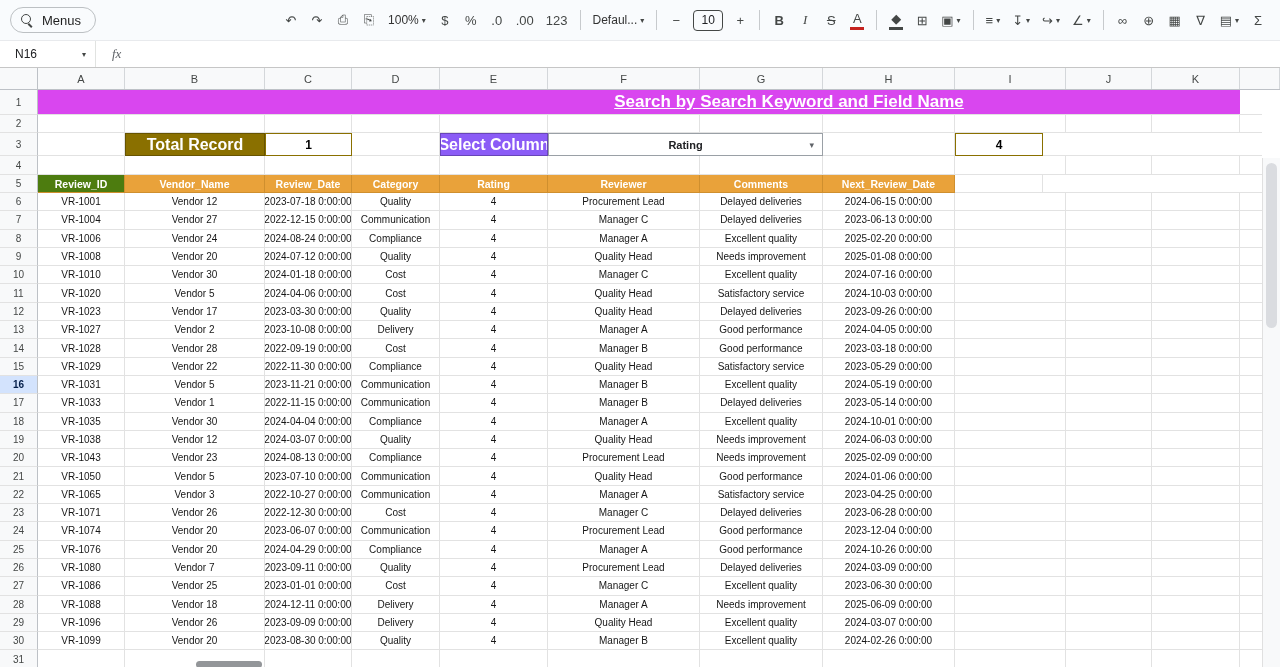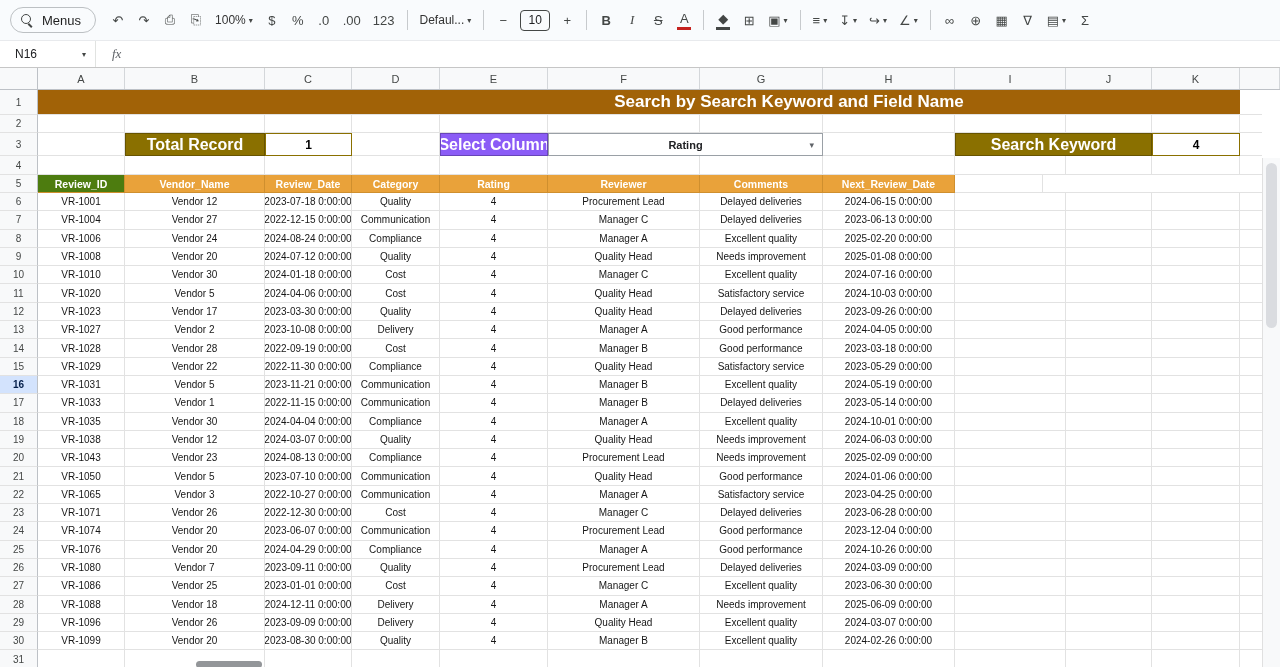--- a/index.html
+++ b/index.html
@@ -1,21 +1,21 @@
 <!DOCTYPE html>
 <html><head>
 <meta charset="utf-8">
 <style>
   * { box-sizing: border-box; margin: 0; padding: 0; }
   html,body { width:1280px; height:667px; overflow:hidden; background:#fff;
     font-family:"Liberation Sans", sans-serif; }
 
   
   .toolbar { height:40px; background:#f9fbfd; display:flex; align-items:center;
-    padding:0 10px; gap:2px; }
+    padding:0 10px; gap:8px;justify-content:space-between; }
   .menus-pill { display:flex; align-items:center; gap:8px; height:26px;
     padding:0 14px 0 10px; border:1px solid #bcc0c3; border-radius:16px;
     color:#1f1f1f; font-size:13px; margin-right:8px; background:#f9fbfd; }
   .mag { position:relative; width:13px; height:13px; display:inline-block; }
   .mag::before { content:""; position:absolute; left:0; top:0; width:8px; height:8px;
     border:1.7px solid #444746; border-radius:50%; }
   .mag::after { content:""; position:absolute; left:8px; top:9px; width:5px; height:1.8px;
     background:#444746; transform:rotate(45deg); transform-origin:0 0; }
   .tb-btn { min-width:24px; height:26px; padding:0 5px; border-radius:4px;
     display:flex; align-items:center; justify-content:center; color:#444746;
@@ -221,21 +221,21 @@
       <div class="colh" style="width: 123px; flex: 0 0 123px;">G</div>
       <div class="colh" style="width: 132px; flex: 0 0 132px;">H</div>
       <div class="colh" style="width: 111px; flex: 0 0 111px;">I</div>
       <div class="colh" style="width: 86px; flex: 0 0 86px;">J</div>
       <div class="colh" style="width: 88px; flex: 0 0 88px;">K</div>
       <div class="colh colh-fill"></div>
     </div>
   <div class="grid" id="grid">
       <div class="row" style="height: 25px;">
         <div class="rownum">1</div>
-        <div class="banner-cell" style="width: 1202px; flex: 0 0 1202px; background: #a16207;">Search by Search Keyword and Field Name</div>
+        <div class="banner-cell" style="width: 1202px; flex: 0 0 1202px; background: #d946ef; text-decoration: underline;">Search by Search Keyword and Field Name</div>
         <div class="cell filler"></div>
       </div>
       <div class="row" style="height: 18px;">
         <div class="rownum">2</div>
         <div class="cell" style="width: 87px; flex: 0 0 87px;"></div>
         <div class="cell" style="width: 140px; flex: 0 0 140px;"></div>
         <div class="cell" style="width: 87px; flex: 0 0 87px;"></div>
         <div class="cell" style="width: 88px; flex: 0 0 88px;"></div>
         <div class="cell" style="width: 108px; flex: 0 0 108px;"></div>
         <div class="cell" style="width: 152px; flex: 0 0 152px;"></div>
@@ -248,21 +248,20 @@
       </div>
       <div class="row" style="height: 23px;">
         <div class="rownum">3</div>
         <div class="cell" style="width: 87px; flex: 0 0 87px;"></div>
         <div class="cell ctl-label" style="width: 140px; flex: 0 0 140px; background: rgb(138, 112, 0);">Total Record</div>
         <div class="cell ctl-value" style="width: 87px; flex: 0 0 87px; border: 1.5px solid rgb(138, 112, 0);">1</div>
         <div class="cell" style="width: 88px; flex: 0 0 88px;"></div>
         <div class="cell ctl-label" style="width: 108px; flex: 0 0 108px; background: #8b5cf6;">Select Column</div>
         <div class="cell ctl-drop" style="width: 275px; flex: 0 0 275px;">Rating<span class="dcaret">▾</span></div>
         <div class="cell" style="width: 132px; flex: 0 0 132px;"></div>
-        <div class="cell ctl-label" style="width: 197px; flex: 0 0 197px; background: rgb(138, 112, 0);">Search Keyword</div>
         <div class="cell ctl-value" style="width: 88px; flex: 0 0 88px; border: 1.5px solid rgb(138, 112, 0);">4</div>
         <div class="cell filler"></div>
       </div>
       <div class="row" style="height: 19px;">
         <div class="rownum">4</div>
         <div class="cell" style="width: 87px; flex: 0 0 87px;"></div>
         <div class="cell" style="width: 140px; flex: 0 0 140px;"></div>
         <div class="cell" style="width: 87px; flex: 0 0 87px;"></div>
         <div class="cell" style="width: 88px; flex: 0 0 88px;"></div>
         <div class="cell" style="width: 108px; flex: 0 0 108px;"></div>

